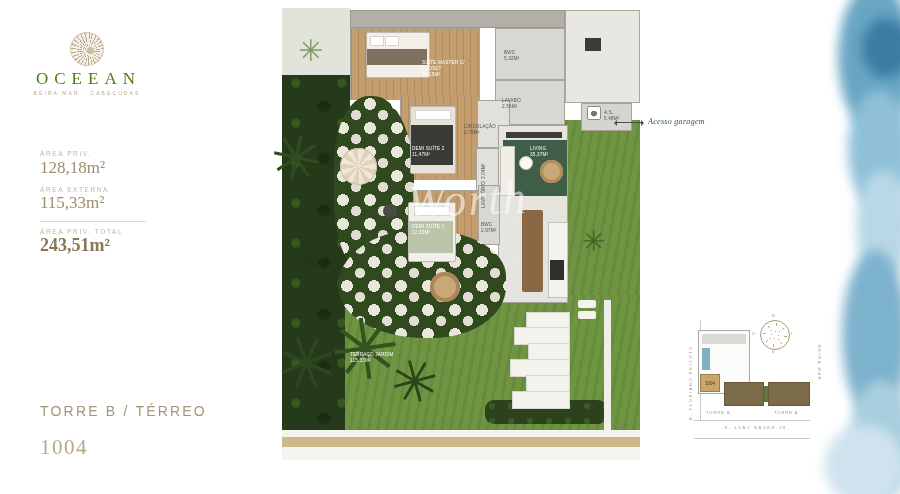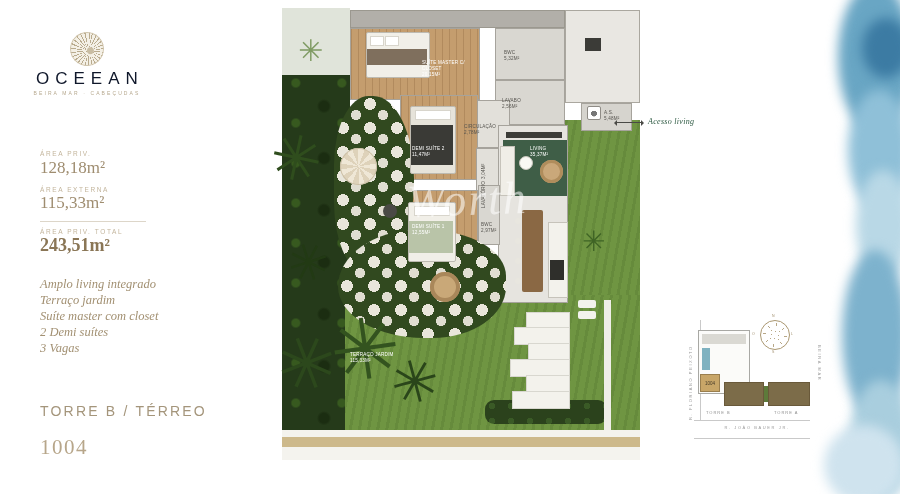--- a/index.html
+++ b/index.html
@@ -1,20 +1,20 @@
 <!DOCTYPE html>
 <html><head>
 <meta charset="utf-8">
 <style>
   html,body{margin:0;padding:0;background:#fff;}
   .page{position:relative;width:900px;height:494px;background:#ffffff;overflow:hidden;
         font-family:"Liberation Sans",sans-serif;}
   .abs{position:absolute;}
   
-  .brand-name{font-family:Liberation Sans, sans-serif;color:#0f172a;font-size:17px;
+  .brand-name{font-family:Liberation Serif, serif;color:#4d7c0f;font-size:17px;
               letter-spacing:6px;font-weight:400;text-align:center;}
   .brand-tagline{color:#b7a98f;font-size:5px;letter-spacing:2.1px;text-align:center;}
   .area-label{color:#c3b59c;font-size:6.5px;letter-spacing:1.6px;}
   .area-value{font-family:"Liberation Serif",serif;color:#9f8d70;font-size:17px;}
   .area-total{font-family:"Liberation Serif",serif;color:#8a7656;font-size:18px;font-weight:bold;}
   .divider{height:1px;background:#ddd6c9;}
   .feature{font-family:"Liberation Serif",serif;font-style:italic;color:#a29072;font-size:12.5px;line-height:16px;}
   .tower-floor{color:#a4957b;font-size:14px;letter-spacing:2.2px;}
   .unit-type{font-family:"Liberation Serif",serif;color:#a28e6a;font-size:23px;letter-spacing:2.5px;}
   .unit-number{font-family:"Liberation Serif",serif;color:#b7a68a;font-size:21px;letter-spacing:1.5px;}
@@ -78,27 +78,20 @@
   <div class="abs brand-tagline" style="left:30px;top:90px;width:114px;">BEIRA MAR · CABEÇUDAS</div>
 
   <div class="abs area-label" style="left:40px;top:150px;">ÁREA PRIV.</div>
   <div class="abs area-value" style="left:40px;top:158px;">128,18m²</div>
   <div class="abs area-label" style="left:40px;top:186px;">ÁREA EXTERNA</div>
   <div class="abs area-value" style="left:40px;top:193px;">115,33m²</div>
   <div class="abs divider" style="left:40px;top:221px;width:106px;"></div>
   <div class="abs area-label" style="left:40px;top:228px;">ÁREA PRIV. TOTAL</div>
   <div class="abs area-total" style="left:40px;top:235px;">243,51m²</div>
 
-  <div class="abs" style="left:40px;top:276px;width:190px;">
-    <div class="feature">Amplo living integrado</div>
-    <div class="feature">Terraço jardim</div>
-    <div class="feature">Suíte master com closet</div>
-    <div class="feature">2 Demi suítes</div>
-    <div class="feature">3 Vagas</div>
-  </div>
 
   <div class="abs tower-floor" style="left:40px;top:403px;">TORRE B / TÉRREO</div>
   <div class="abs unit-number" style="left:40px;top:435px;">1004</div>
 
   <div class="abs" style="left:282px;top:8px;width:358px;height:452px;">
 
     <div class="abs" style="left:0;top:0;width:68px;height:70px;background:#e0e4da;"></div>
     <div class="abs foliage" style="left:0;top:67px;width:68px;height:385px;"></div>
     <div class="abs lawn" style="left:283px;top:112px;width:75px;height:190px;"></div>
     <div class="abs lawn" style="left:63px;top:287px;width:295px;height:138px;"></div>
@@ -221,21 +214,21 @@
     </div>
     <div class="rl w" style="left:68px;top:344px;width:60px;">
       <span>TERRAÇO JARDIM</span>
       <span>115,33m²</span>
     </div>
 
     <div class="abs watermark" style="left:125px;top:165px;">Worth</div>
   </div>
 
   <div class="dbl-arrow" style="left:616px;top:122px;width:26px;"></div>
-  <div class="abs garage-note" style="left:648px;top:117px;">Acesso living</div>
+  <div class="abs garage-note" style="left:648px;top:117px;">Acesso garagem</div>
 
   <div class="abs" style="left:688px;top:312px;width:132px;height:138px;">
 
     <div class="compass" style="left:72px;top:8px;width:28px;height:28px;"></div>
     <div class="compass-letter" style="left:84px;top:2px;">N</div>
     <div class="compass-letter" style="left:84px;top:38px;">S</div>
     <div class="compass-letter" style="left:64px;top:20px;">O</div>
     <div class="compass-letter" style="left:103px;top:20px;">L</div>
 
     <div class="abs" style="left:12px;top:8px;width:1px;height:100px;background:#c9c9c9;"></div>

